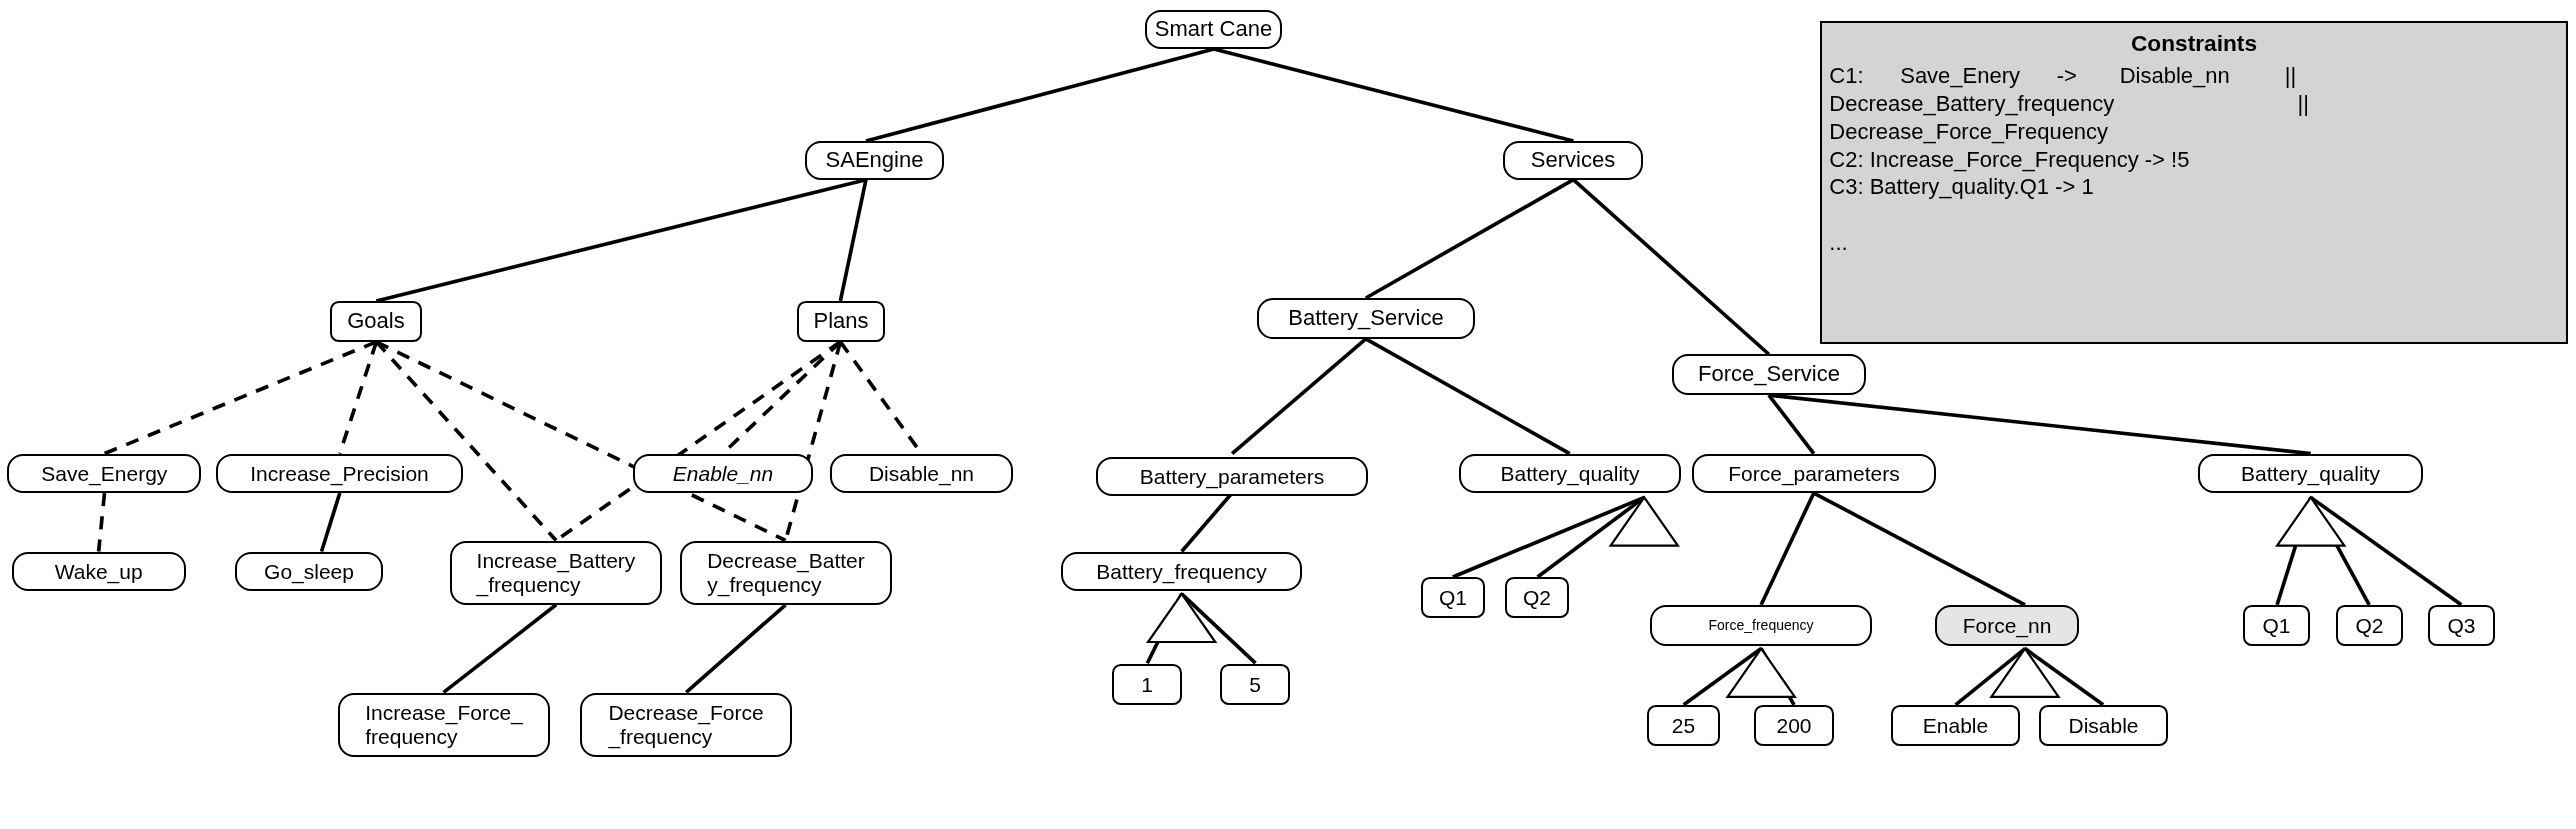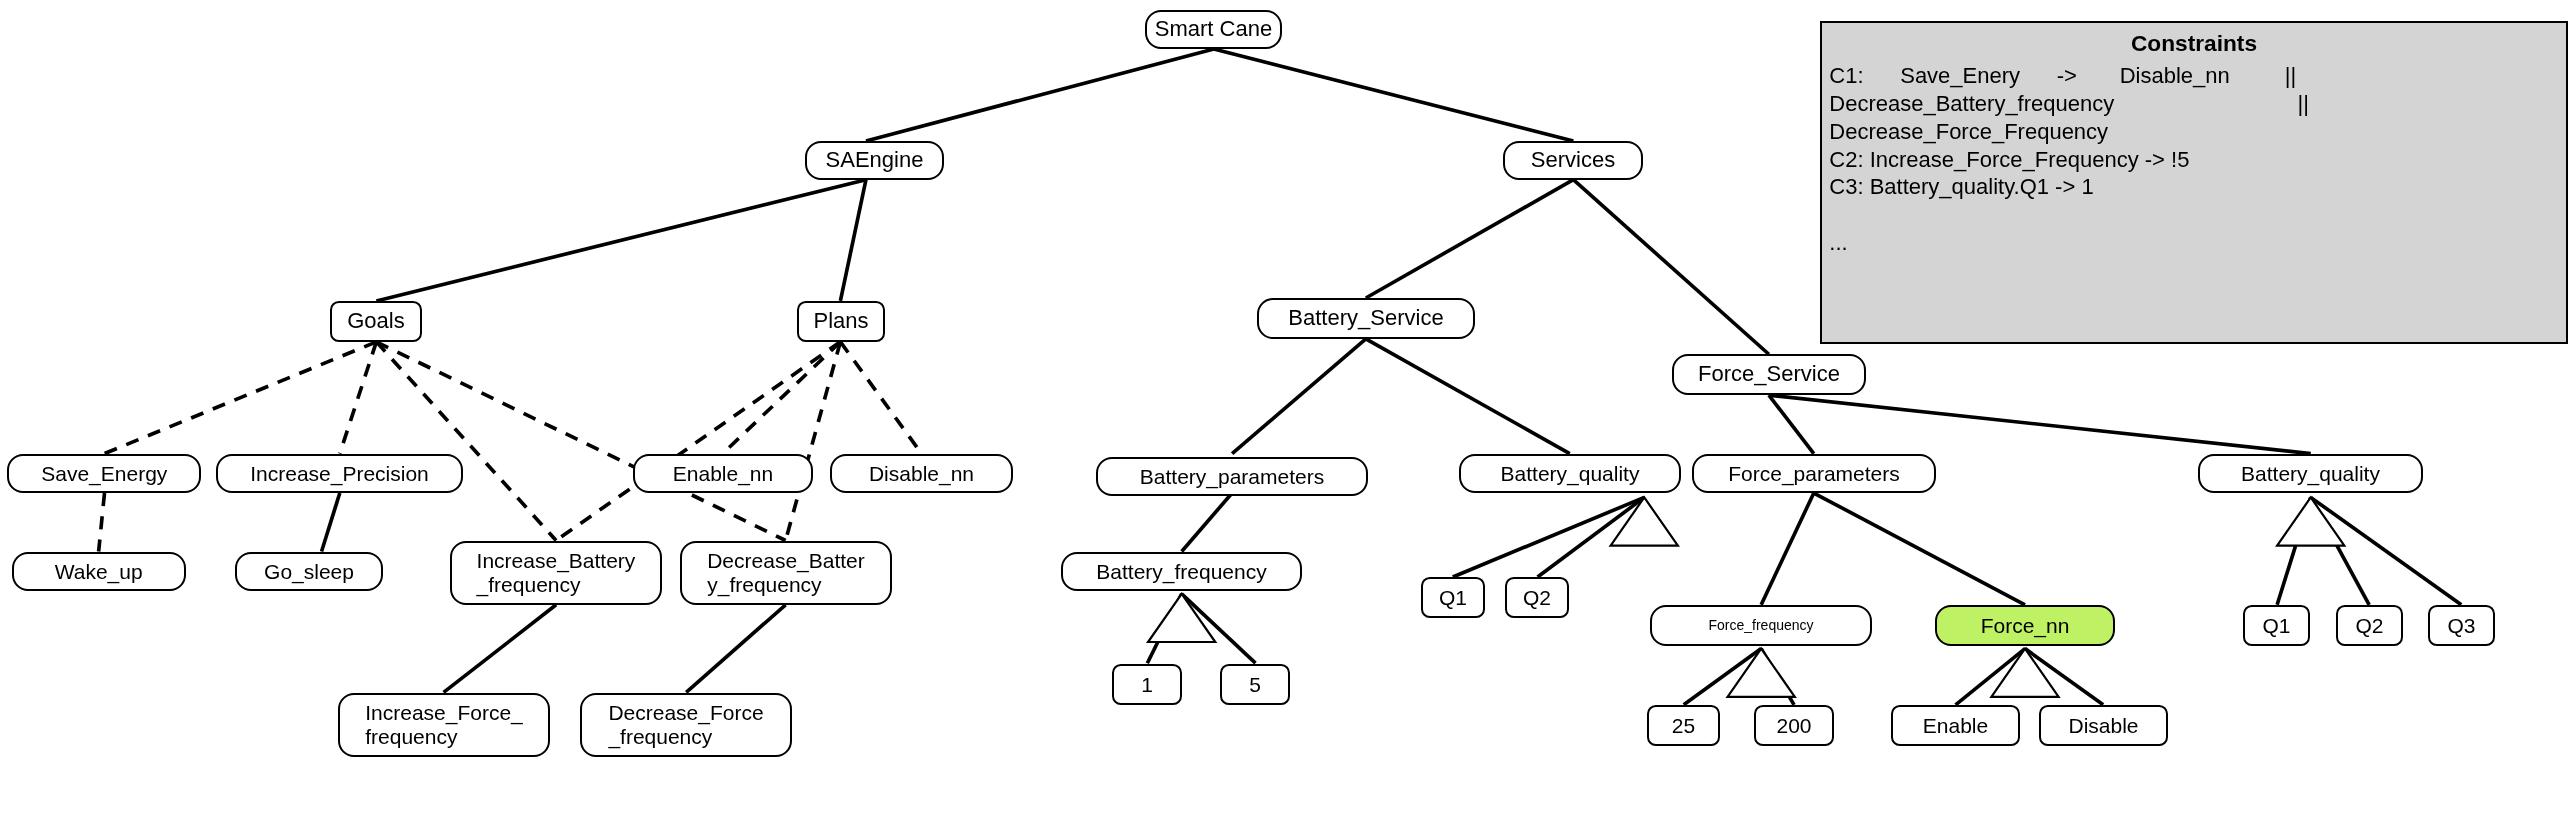--- a/index.html
+++ b/index.html
@@ -68,37 +68,37 @@
   <div id="nodes">
       <div class="node r-lg" style="left: 1145px; top: 10.2px; width: 137px; height: 39px; font-size: 22px; border-color: rgb(0, 0, 0); background: rgb(255, 255, 255);">Smart Cane</div>
       <div class="node r-lg" style="left: 797px; top: 141px; width: 139px; height: 39px; font-size: 22px; border-color: rgb(0, 0, 0); background: rgb(255, 255, 255); margin-left: 8px;">SAEngine</div>
       <div class="node r-lg" style="left: 1503px; top: 141px; width: 140px; height: 39px; font-size: 22px; border-color: rgb(0, 0, 0); background: rgb(255, 255, 255);">Services</div>
       <div class="node r-sm" style="left: 330px; top: 301px; width: 92px; height: 41px; font-size: 22px; border-color: rgb(0, 0, 0); background: rgb(255, 255, 255);">Goals</div>
       <div class="node r-sm" style="left: 797px; top: 301px; width: 88px; height: 41px; font-size: 22px; border-color: rgb(0, 0, 0); background: rgb(255, 255, 255);">Plans</div>
       <div class="node r-lg" style="left: 1257px; top: 298px; width: 218px; height: 41px; font-size: 22px; border-color: rgb(0, 0, 0); background: rgb(255, 255, 255);">Battery_Service</div>
       <div class="node r-lg" style="left: 1672px; top: 354px; width: 194px; height: 41px; font-size: 22px; border-color: rgb(0, 0, 0); background: rgb(255, 255, 255);">Force_Service</div>
       <div class="node r-lg" style="left: 7.3px; top: 454px; width: 194px; height: 39px; font-size: 21px; border-color: rgb(0, 0, 0); background: rgb(255, 255, 255);">Save_Energy</div>
       <div class="node r-lg" style="left: 216px; top: 454px; width: 247px; height: 39px; font-size: 21px; border-color: rgb(0, 0, 0); background: rgb(255, 255, 255); border-radius: 16px;">Increase_Precision</div>
-      <div class="node r-lg" style="left: 633px; top: 454px; width: 180px; height: 39px; font-size: 21px; border-color: rgb(0, 0, 0); background: rgb(255, 255, 255);">Enable_nn</div>
+      <div class="node r-lg" style="left: 633px; top: 454px; width: 180px; height: 39px; font-size: 21px; border-color: rgb(0, 0, 0); background: rgb(255, 255, 255); font-style: italic;">Enable_nn</div>
       <div class="node r-lg" style="left: 830px; top: 454px; width: 183px; height: 39px; font-size: 21px; border-color: rgb(0, 0, 0); background: rgb(255, 255, 255);">Disable_nn</div>
       <div class="node r-lg" style="left: 1096px; top: 457px; width: 272px; height: 39px; font-size: 21px; border-color: rgb(0, 0, 0); background: rgb(255, 255, 255);">Battery_parameters</div>
       <div class="node r-lg" style="left: 1459px; top: 454px; width: 222px; height: 39px; font-size: 21px; border-color: rgb(0, 0, 0); background: rgb(255, 255, 255);">Battery_quality</div>
       <div class="node r-lg" style="left: 1692px; top: 454px; width: 244px; height: 39px; font-size: 21px; border-color: rgb(0, 0, 0); background: rgb(255, 255, 255);">Force_parameters</div>
       <div class="node r-lg" style="left: 2198px; top: 454px; width: 225px; height: 39px; font-size: 21px; border-color: rgb(0, 0, 0); background: rgb(255, 255, 255);">Battery_quality</div>
       <div class="node r-lg" style="left: 11.7px; top: 552px; width: 174px; height: 39px; font-size: 21px; border-color: rgb(0, 0, 0); background: rgb(255, 255, 255);">Wake_up</div>
       <div class="node r-lg" style="left: 235px; top: 552px; width: 148px; height: 39px; font-size: 21px; border-color: rgb(0, 0, 0); background: rgb(255, 255, 255);">Go_sleep</div>
       <div class="node r-lg" style="left: 450px; top: 541px; width: 212px; height: 64px; font-size: 21px; border-color: rgb(0, 0, 0); background: rgb(255, 255, 255);">Increase_Battery
 _frequency</div>
       <div class="node r-lg" style="left: 680px; top: 541px; width: 212px; height: 64px; font-size: 21px; border-color: rgb(0, 0, 0); background: rgb(255, 255, 255);">Decrease_Batter
 y_frequency</div>
       <div class="node r-lg" style="left: 1061px; top: 552px; width: 241px; height: 39px; font-size: 21px; border-color: rgb(0, 0, 0); background: rgb(255, 255, 255);">Battery_frequency</div>
       <div class="node r-sm" style="left: 1421px; top: 577px; width: 64px; height: 41px; font-size: 21px; border-color: rgb(0, 0, 0); background: rgb(255, 255, 255);">Q1</div>
       <div class="node r-sm" style="left: 1505px; top: 577px; width: 64px; height: 41px; font-size: 21px; border-color: rgb(0, 0, 0); background: rgb(255, 255, 255);">Q2</div>
       <div class="node r-lg" style="left: 1650px; top: 605px; width: 222px; height: 41px; font-size: 14px; border-color: rgb(0, 0, 0); background: rgb(255, 255, 255);">Force_frequency</div>
-      <div class="node r-lg" style="left: 1935px; top: 605px; width: 180px; height: 41px; font-size: 21px; border-color: rgb(0, 0, 0); background: #bef264;">Force_nn</div>
+      <div class="node r-lg" style="left: 1935px; top: 605px; width: 144px; height: 41px; font-size: 21px; border-color: rgb(0, 0, 0); background: #e5e5e5;">Force_nn</div>
       <div class="node r-sm" style="left: 2243px; top: 605px; width: 67px; height: 41px; font-size: 21px; border-color: rgb(0, 0, 0); background: rgb(255, 255, 255);">Q1</div>
       <div class="node r-sm" style="left: 2336px; top: 605px; width: 67px; height: 41px; font-size: 21px; border-color: rgb(0, 0, 0); background: rgb(255, 255, 255);">Q2</div>
       <div class="node r-sm" style="left: 2428px; top: 605px; width: 67px; height: 41px; font-size: 21px; border-color: rgb(0, 0, 0); background: rgb(255, 255, 255);">Q3</div>
       <div class="node r-lg" style="left: 338px; top: 693px; width: 212px; height: 64px; font-size: 21px; border-color: rgb(0, 0, 0); background: rgb(255, 255, 255);">Increase_Force_
 frequency</div>
       <div class="node r-lg" style="left: 580px; top: 693px; width: 212px; height: 64px; font-size: 21px; border-color: rgb(0, 0, 0); background: rgb(255, 255, 255);">Decrease_Force
 _frequency</div>
       <div class="node r-sm" style="left: 1112px; top: 664px; width: 70px; height: 41px; font-size: 21px; border-color: rgb(0, 0, 0); background: rgb(255, 255, 255);">1</div>
       <div class="node r-sm" style="left: 1220px; top: 664px; width: 70px; height: 41px; font-size: 21px; border-color: rgb(0, 0, 0); background: rgb(255, 255, 255);">5</div>
       <div class="node r-sm" style="left: 1647px; top: 705px; width: 73px; height: 41px; font-size: 21px; border-color: rgb(0, 0, 0); background: rgb(255, 255, 255);">25</div>

